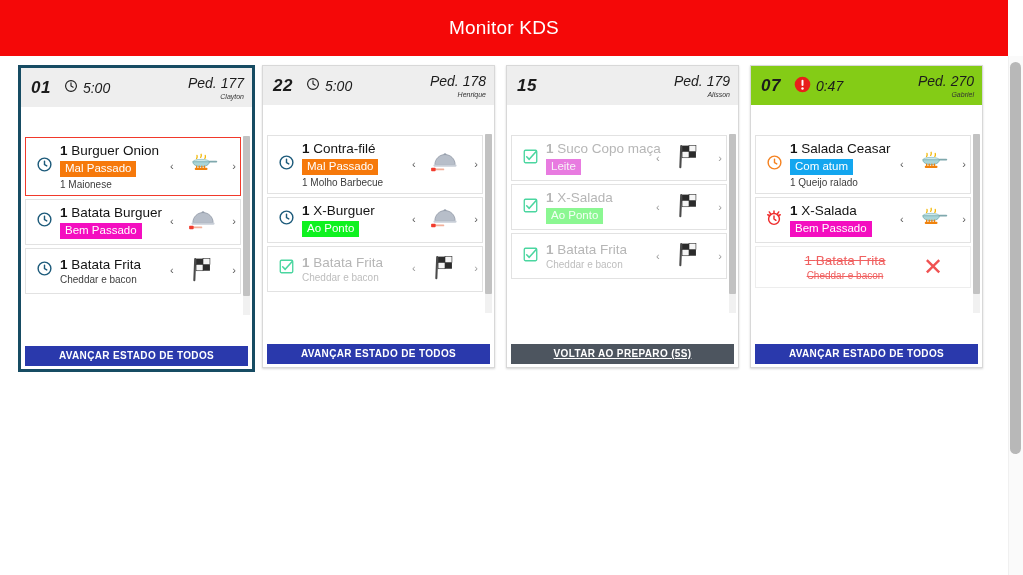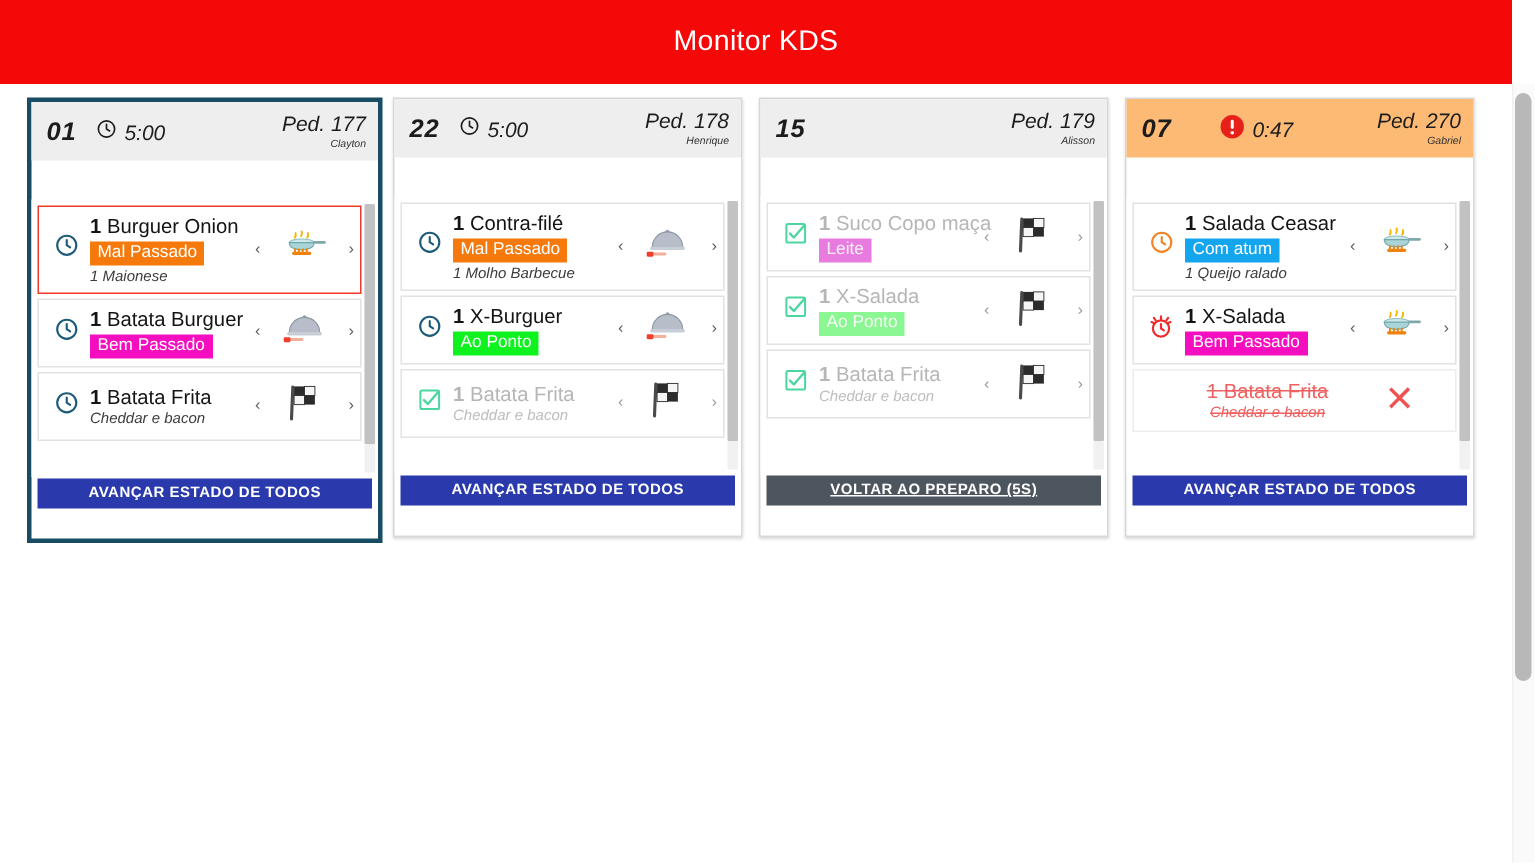--- a/index.html
+++ b/index.html
@@ -47,21 +47,21 @@
   }
 
   
   .card-head {
     height: 39px; background: #eeeeee;
     display: flex; align-items: center;
     padding: 0 8px 0 10px;
     position: relative;
     font-style: italic;
   }
-  .card-head.late { background: #fdba74; gap: 19px; }
+  .card-head.late { background: #84cc16; }
 
   .head-num { font-size: 17px; font-weight: 700; color: #1c1c1c; letter-spacing: .5px; }
   .head-timer {
     display: flex; align-items: center; gap: 5px;
     margin-left: 13px;
     font-size: 14px; color: #1c1c1c;
   }
   .head-right { margin-left: auto; text-align: right; line-height: 1.0; }
   .head-ped { font-size: 14px; color: #1c1c1c; }
   .head-user { font-size: 7px; color: #333333; display: block; margin-top: 2px; }
@@ -103,21 +103,21 @@
 
   .item-status { width: 28px; flex: 0 0 28px; display: flex; justify-content: center; }
   .item-body { flex: 1 1 auto; min-width: 0; padding-left: 2px; }
   .item-nav { flex: 0 0 66px; display: flex; align-items: center; justify-content: space-between; }
 
   .arrow { font-size: 11px; color: #5b5b5b; line-height: 1; user-select: none; }
   .arrow.mute { color: #9a9a9a; }
 
   .it-title { font-size: 13.5px; color: #141414; white-space: nowrap; }
   .it-title b { font-weight: 700; }
-  .it-sub { font-size: 10px; color: #3c3c3c; margin-top: 2px; font-style: italic; }
+  .it-sub { font-size: 10px; color: #3c3c3c; margin-top: 2px; }
 
   .badge {
     display: inline-block; margin-top: 3px;
     font-size: 11.5px; line-height: 1.12;
     padding: 1px 5px 2px 5px; color: #ffffff;
   }
   .badge.orange { background: #f6790b; }
   .badge.magenta { background: #f40ec0; }
   .badge.green { background: #0ef21f; color: #ffffff; }
   .badge.blue { background: #13a6ef; }
@@ -131,21 +131,21 @@
   
   .cancel-txt { color: #f06060; text-decoration: line-through; }
   .cancel-title { font-size: 13.5px; }
   .cancel-sub { font-size: 10px; display: block; margin-top: 2px; text-align: center; }
   .x-mark {
     color: #f05252; font-size: 24px; line-height: 1; font-weight: 300;
     width: 100%; text-align: center;
   }
 
   
-  .card-foot { padding: 0 4px 20px 4px; position: relative; }
+  .card-foot { padding: 0 4px 3px 4px; position: relative; margin-top: 27px; }
   .btn {
     width: 100%; height: 20px; border: none;
     font-size: 10px; font-weight: 700; letter-spacing: .35px;
     color: #ffffff; cursor: pointer;
     font-family: "Liberation Sans", sans-serif;
   }
   .btn.advance { background: #2a39ac; }
   .btn.back { background: #4d555f; text-decoration: underline; }
 
   

